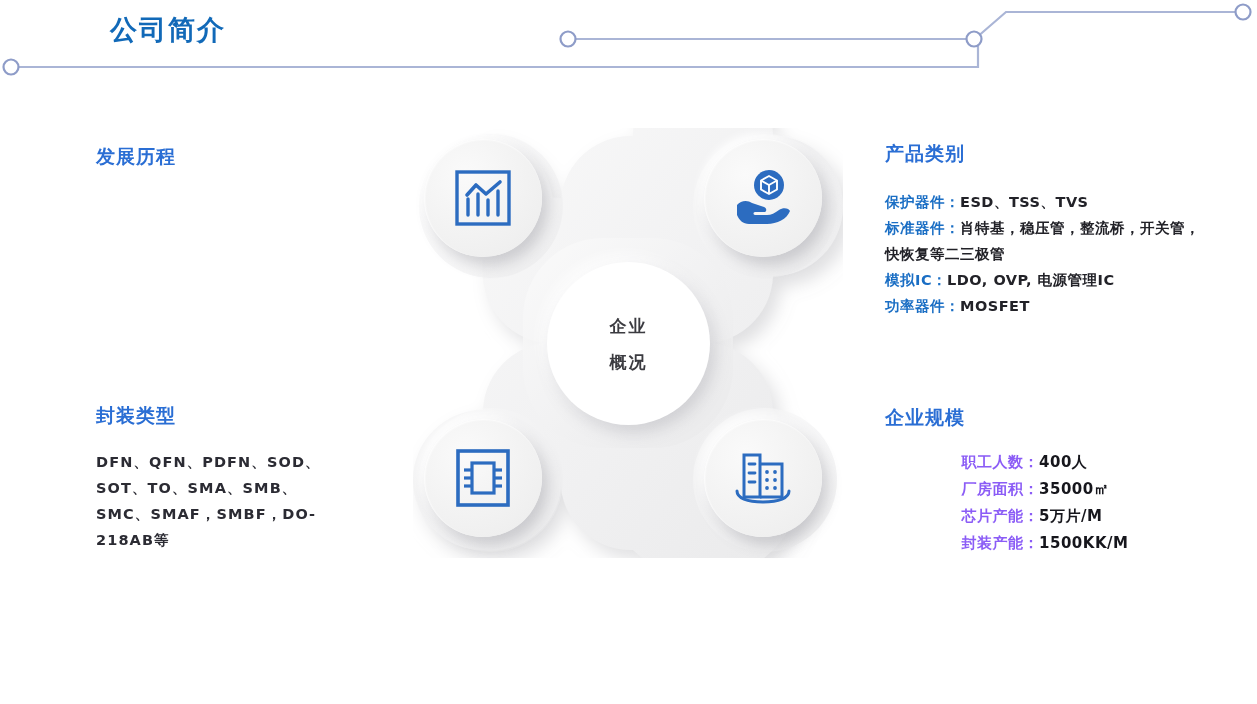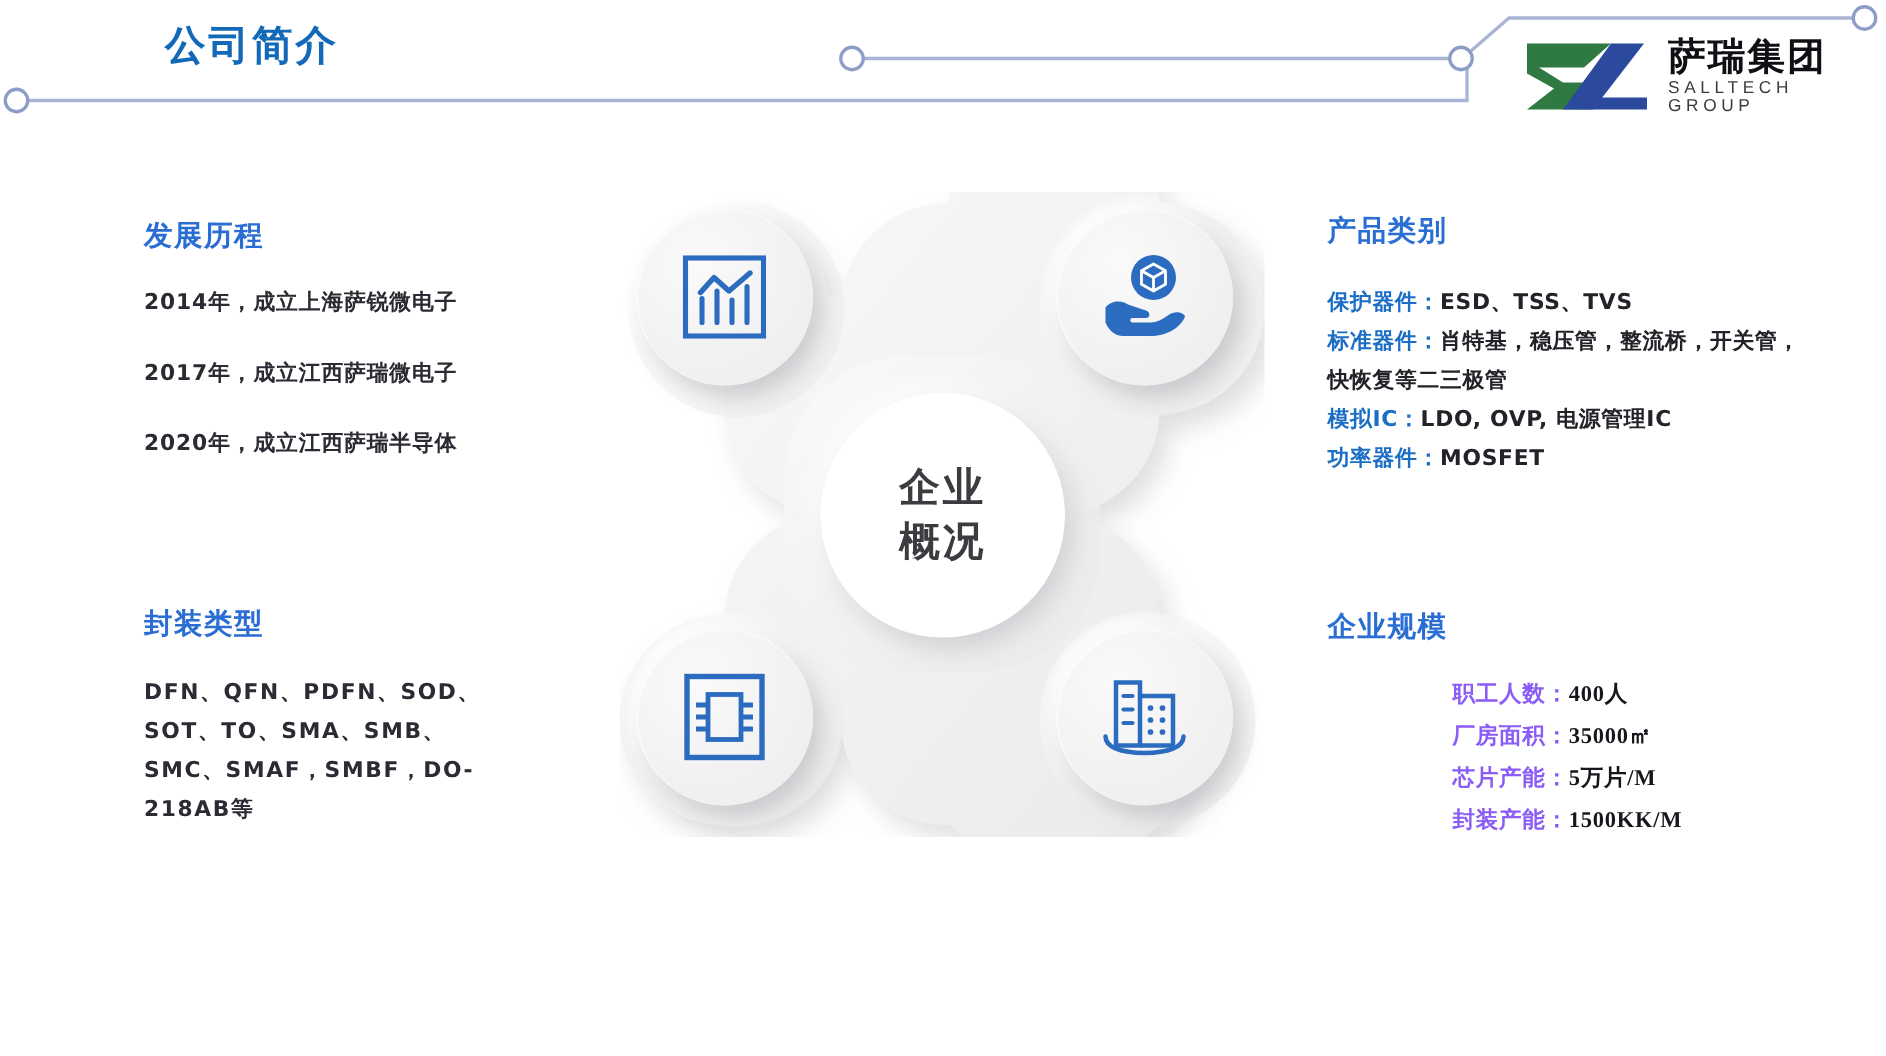--- a/index.html
+++ b/index.html
@@ -110,21 +110,21 @@
   .scale-list { margin-top: 18px; }
   .scale-row {
     font-size: 15px;
     font-weight: bold;
     line-height: 27px;
     letter-spacing: 0.5px;
     white-space: nowrap;
     font-family: "DejaVu Sans", sans-serif;
   }
   .scale-row .k { color: #8b5cf6; }
-  .scale-row .v { color: #16161c; font-family: Liberation Serif, serif; }
+  .scale-row .v { color: #16161c; }
 
   
   .central {
     position: absolute;
     left: 413px;
     top: 128px;
     width: 430px;
     height: 430px;
   }
   .lobes { position: absolute; inset: 0; }
@@ -153,21 +153,21 @@
     border-radius: 50%;
     background: #ffffff;
     box-shadow: 5px 7px 16px rgba(120,120,130,0.26),
                 -5px -6px 14px rgba(255,255,255,0.95);
     display: flex;
     flex-direction: column;
     align-items: center;
     justify-content: center;
   }
   .hub-line {
-    font-size: 27px;
+    font-size: 17px;
     font-weight: bold;
     color: #3b3b40;
     letter-spacing: 2px;
     line-height: 36px;
     font-family: "DejaVu Sans", sans-serif;
   }
 
   .icon-svg { display: block; }
 </style>
 </head>
@@ -184,39 +184,23 @@
     <g fill="#ffffff" stroke="#8e9cc8" stroke-width="2.2">
       <circle cx="11" cy="67" r="7.5"></circle>
       <circle cx="568" cy="39" r="7.5"></circle>
       <circle cx="974" cy="39" r="7.5"></circle>
       <circle cx="1243" cy="12" r="7.5"></circle>
     </g>
   </svg>
 
   <div class="slide-title">公司简介</div>
 
-  <div class="logo">
-    <svg class="logo-mark" width="92" height="52" viewBox="0 0 92 52">
-      <path d="M6,4 L62,4 L44,20 L14,20 L30,30 L60,30 L40,48 L6,48 L24,34 L6,24 Z" fill="#2f7a42"></path>
-      <path d="M62,4 L84,4 L50,48 L30,48 Z" fill="#2b4a9e"></path>
-      <path d="M46,40 L86,40 L86,48 L40,48 Z" fill="#2b4a9e"></path>
-    </svg>
-    <div class="logo-text">
-      <div class="logo-cn">萨瑞集团</div>
-      <div class="logo-en">SALLTECH GROUP</div>
-    </div>
-  </div>
 
   <div class="block" style="left:96px; top:144px; width:250px;">
     <div class="block-title">发展历程</div>
-    <div class="hist-list">
-      <div class="hist-item">2014年，成立上海萨锐微电子</div>
-      <div class="hist-item">2017年，成立江西萨瑞微电子</div>
-      <div class="hist-item">2020年，成立江西萨瑞半导体</div>
-    </div>
   </div>
 
   <div class="block" style="left:96px; top:403px; width:250px;">
     <div class="block-title">封装类型</div>
     <div class="pkg-body">DFN、QFN、PDFN、SOD、SOT、TO、SMA、SMB、SMC、SMAF，SMBF，DO-218AB等</div>
   </div>
 
   <div class="block" style="left:885px; top:141px; width:320px;">
     <div class="block-title">产品类别</div>
     <div class="prod-list">

